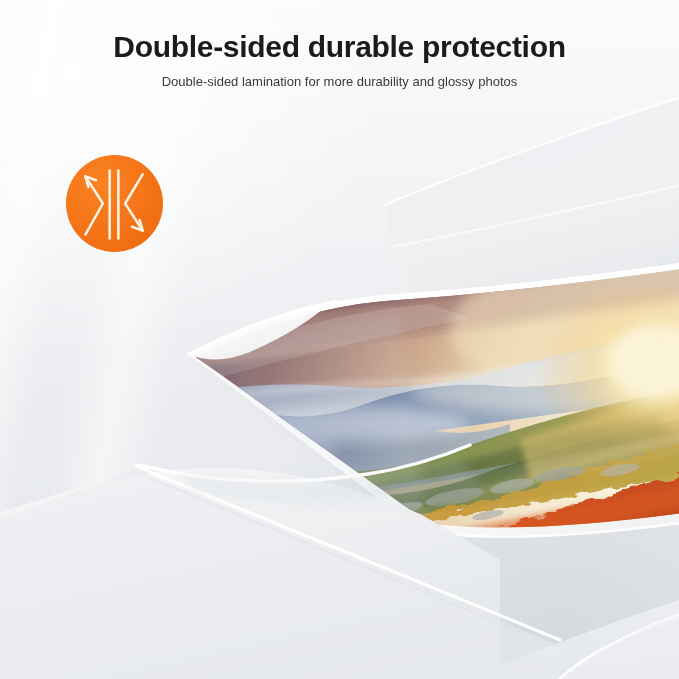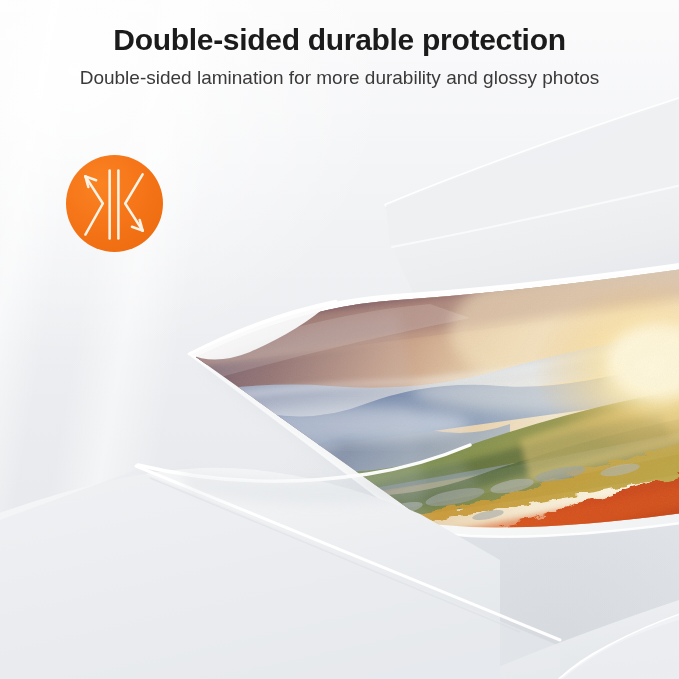--- a/index.html
+++ b/index.html
@@ -57,30 +57,30 @@
   
   .header {
     position: absolute;
     left: 0;
     right: 0;
     top: 22px;
     text-align: center;
     z-index: 40;
   }
   .headline {
-    margin: 0;
+    margin: 7px;
     font-size: 30px;
     font-weight: bold;
     letter-spacing: -0.3px;
     color: #1b1b1b;
     line-height: 1.18;
   }
   .subhead {
     margin: 10px 0 0 0;
-    font-size: 19px;
+    font-size: 13px;
     font-weight: normal;
     color: #3a3a3a;
     line-height: 1.2;
   }
 
   
   .badge {
     position: absolute;
     left: 66px;
     top: 155px;

